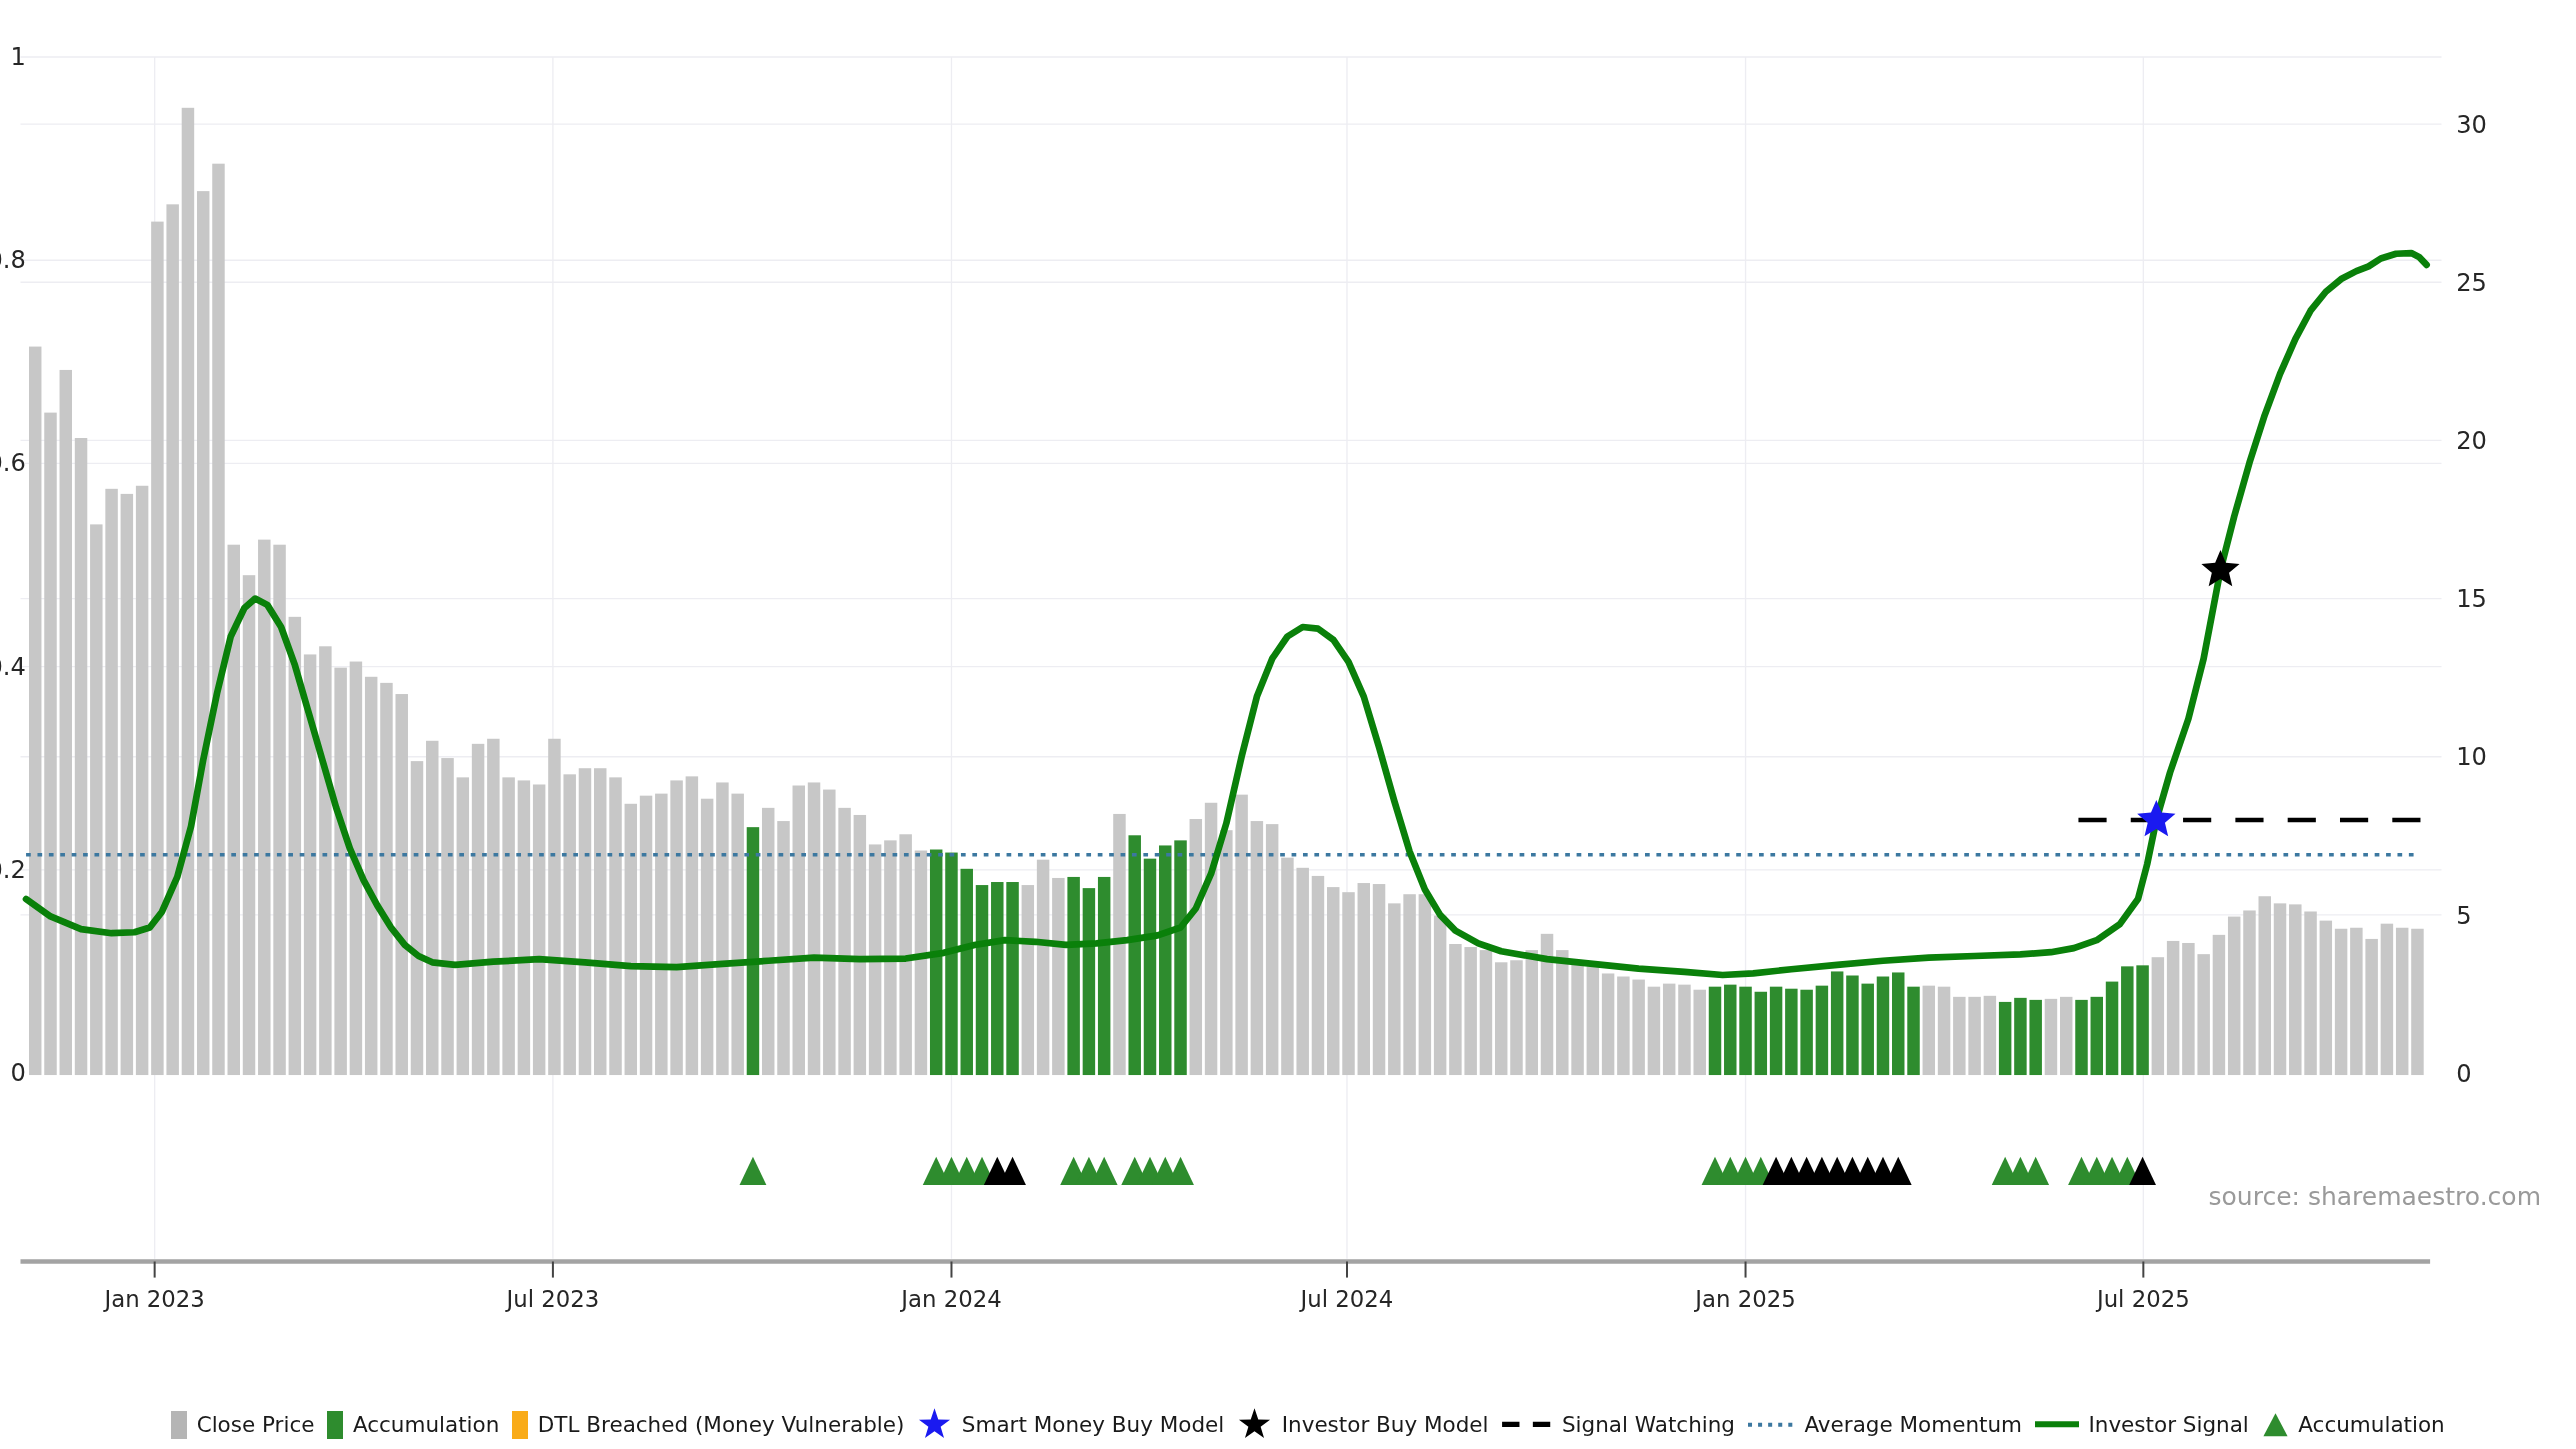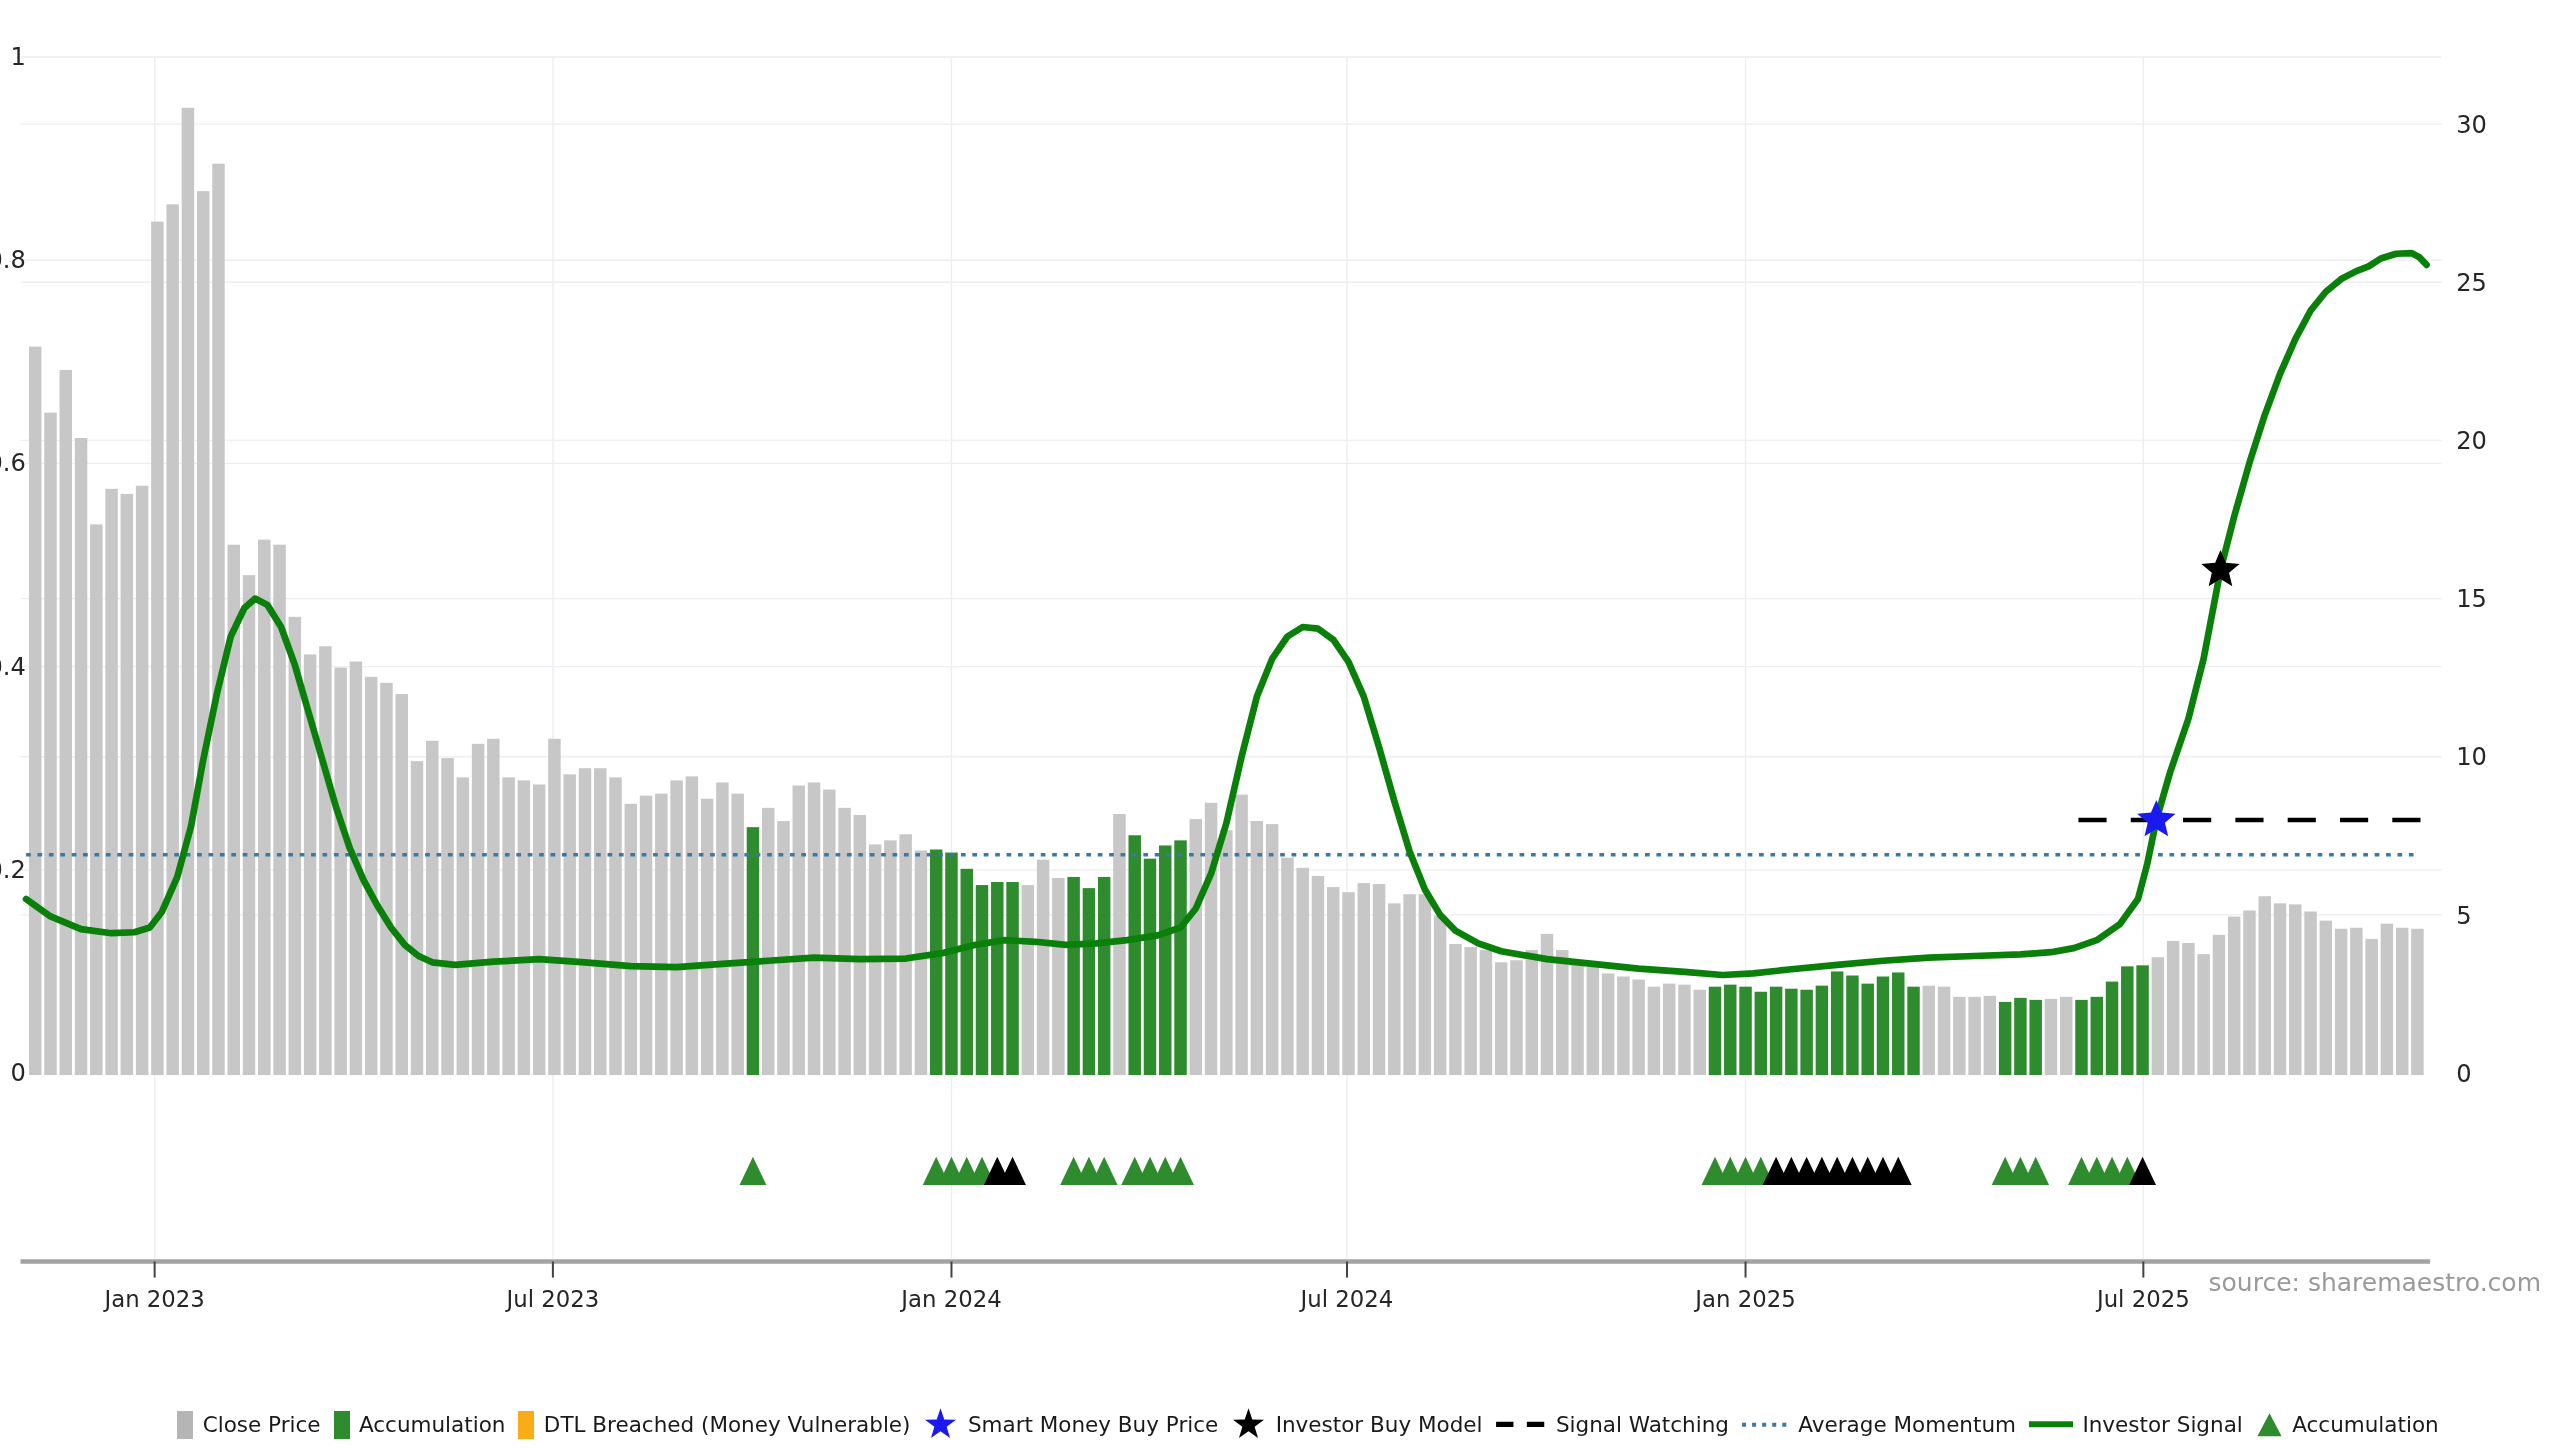--- a/index.html
+++ b/index.html
@@ -1,19 +1,19 @@
 <!DOCTYPE html>
 <html style="font-size:10.7px"><head>
 <meta charset="utf-8">
 <style>
   html,body{margin:0;padding:0;width:2576px;height:1449px;background:#ffffff;overflow:hidden;
             font-family:"DejaVu Sans","Liberation Sans",sans-serif;}
   #stage{position:relative;width:2576px;height:1449px;background:#fff;}
   #chart-svg{position:absolute;left:0;top:0;}
-  .src{position:absolute;top:1268px;right:35px;font-size:25px;color:#9a9a9a;}
+  .src{position:absolute;top:1182px;right:35px;font-size:25px;color:#9a9a9a;}
   .legend-row{position:absolute;top:1407px;left:0;width:2576px;display:flex;justify-content:center;
               align-items:center;gap:13px;margin-left:20px;}
   .legend-item{display:flex;align-items:center;gap:9.4px;}
   .legend-item .lab{font-size:21.5px;color:#1a1a1a;white-space:nowrap;}
   .sw{display:block;}
 </style>
 </head>
 <body>
 
 <div id="stage">
@@ -303,21 +303,21 @@
       <svg class="sw" width="16" height="28" viewBox="0 0 24 42">
         <rect x="0" y="0" width="24" height="42" fill="#f9ab18"></rect>
         </svg>
       <span class="lab">DTL Breached (Money Vulnerable)</span>
     </div>
 
     <div class="legend-item">
       <svg class="sw" width="35" height="35" viewBox="0 0 52 52">
         <path d="M26,2 L31.6,18.6 L49.1,18.9 L35.1,29.4 L40.2,46.1 L26,36.1 L11.8,46.1 L16.9,29.4 L2.9,18.9 L20.4,18.6 Z" fill="#1a1af0"></path>
         </svg>
-      <span class="lab">Smart Money Buy Price</span>
+      <span class="lab">Smart Money Buy Model</span>
     </div>
 
     <div class="legend-item">
       <svg class="sw" width="35" height="35" viewBox="0 0 52 52">
         <path d="M26,2 L31.6,18.6 L49.1,18.9 L35.1,29.4 L40.2,46.1 L26,36.1 L11.8,46.1 L16.9,29.4 L2.9,18.9 L20.4,18.6 Z" fill="#000"></path>
         </svg>
       <span class="lab">Investor Buy Model</span>
     </div>
 
     <div class="legend-item">

